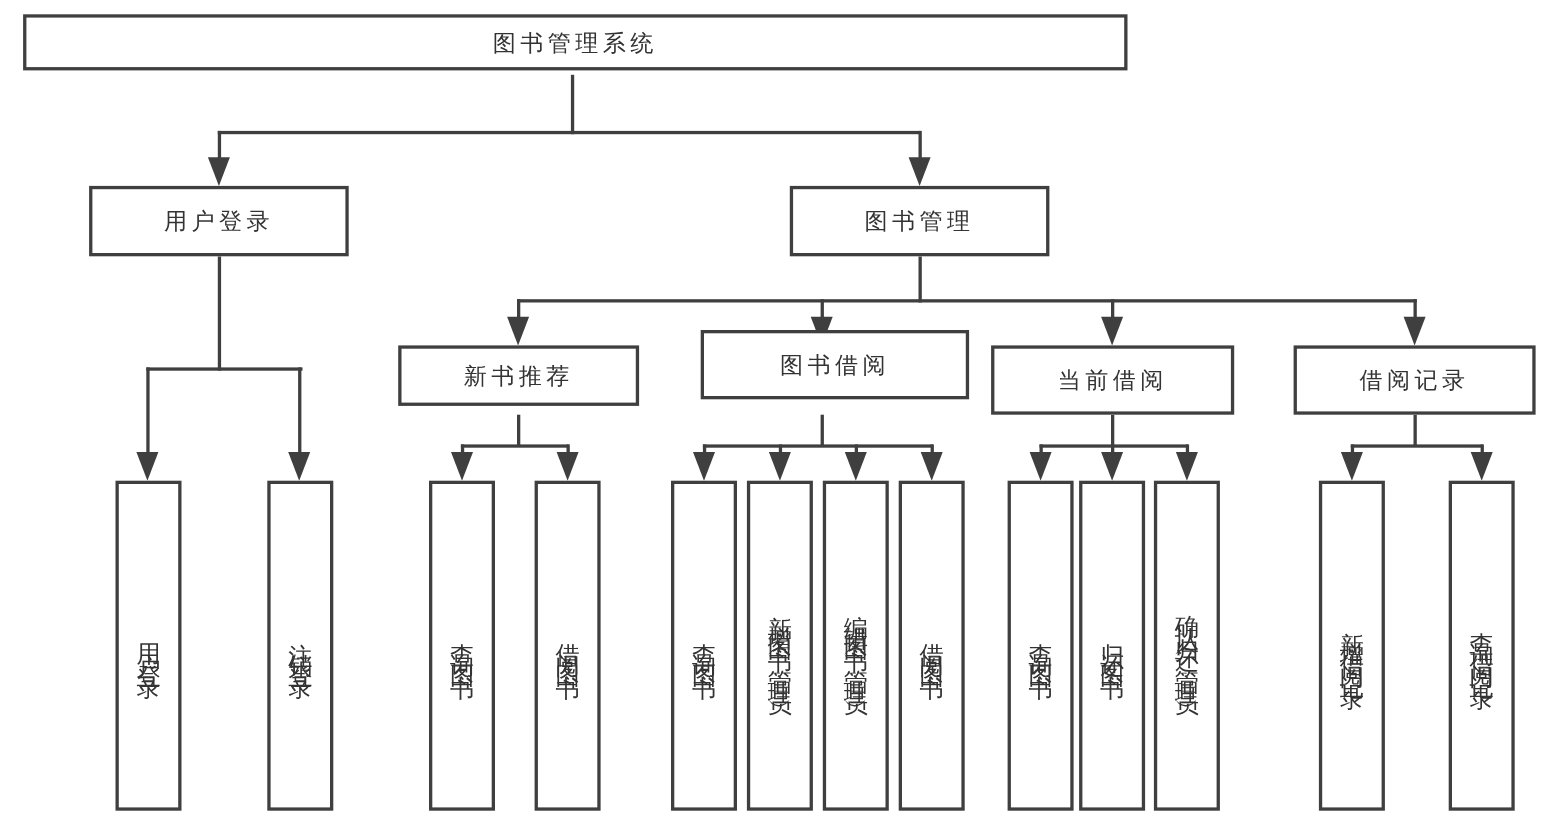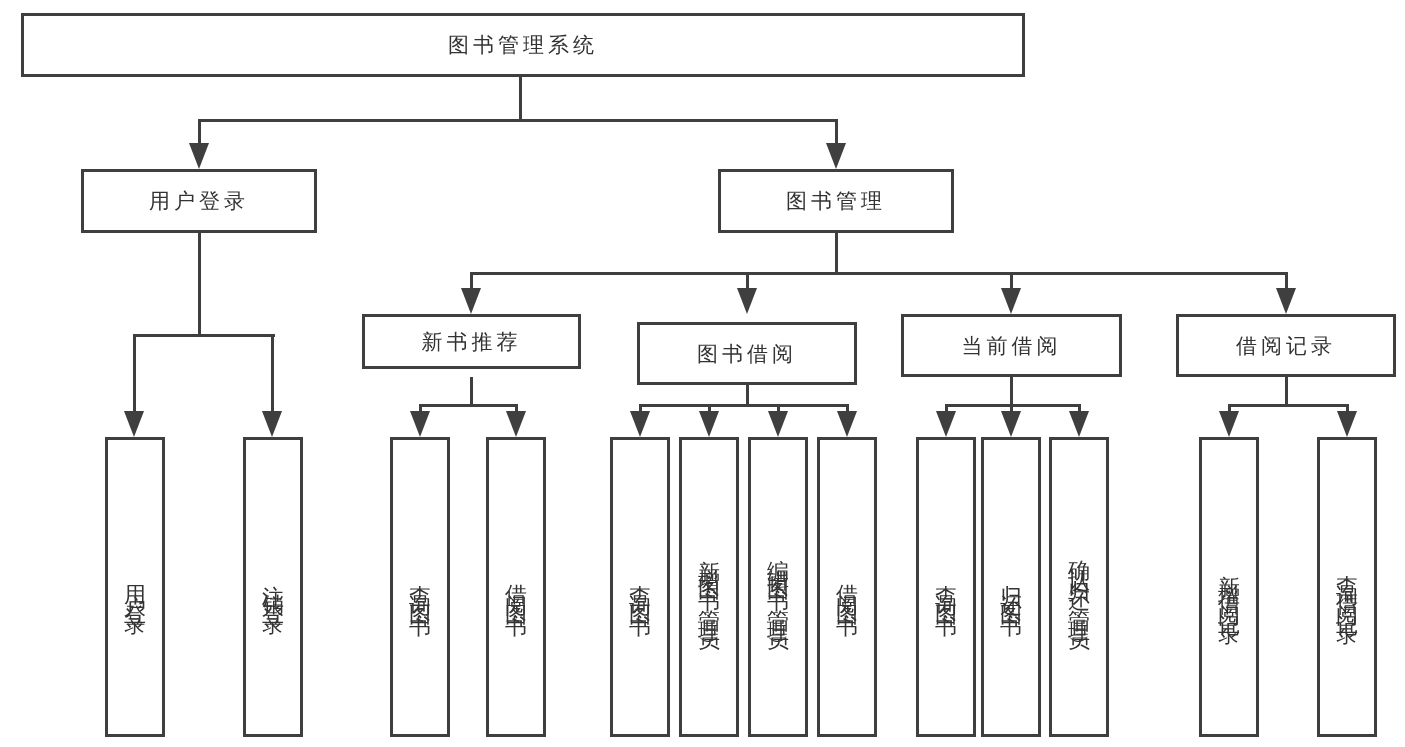--- a/index.html
+++ b/index.html
@@ -98,27 +98,27 @@
   <div class="ar" style="left:1001px;top:411px"></div>
   <div class="ar" style="left:1069px;top:411px"></div>
 
   <div class="vl" style="left:1285px;top:377px;width:3px;height:29px"></div>
   <div class="hl" style="left:1228px;top:404px;width:120px;height:3px"></div>
   <div class="vl" style="left:1228px;top:404px;width:3px;height:14px"></div>
   <div class="vl" style="left:1346px;top:404px;width:3px;height:14px"></div>
   <div class="ar" style="left:1219px;top:411px"></div>
   <div class="ar" style="left:1337px;top:411px"></div>
 
-  <div class="box h" style="left:21px;top:13px;width:1004px;height:64px">图书管理系统</div>
+  <div class="box h" style="left:21px;top:13px;width:1004px;height:51px">图书管理系统</div>
 
   <div class="box h" style="left:81px;top:169px;width:236px;height:64px">用户登录</div>
   <div class="box h" style="left:718px;top:169px;width:236px;height:64px">图书管理</div>
 
   <div class="box h" style="left:362px;top:314px;width:219px;height:55px">新书推荐</div>
-  <div class="box h" style="left:637px;top:322px;width:220px;height:63px">图书借阅</div>
+  <div class="box h" style="left:637px;top:300px;width:244px;height:63px">图书借阅</div>
   <div class="box h" style="left:1176px;top:314px;width:220px;height:63px">借阅记录</div>
   <div class="box h" style="left:901px;top:314px;width:221px;height:63px">当前借阅</div>
 
   <div class="box v" style="left:105px;top:437px;width:60px;height:300px">用户登录</div>
   <div class="box v" style="left:243px;top:437px;width:60px;height:300px">注销登录</div>
 
   <div class="box v" style="left:390px;top:437px;width:60px;height:300px">查询图书</div>
   <div class="box v" style="left:486px;top:437px;width:60px;height:300px">借阅图书</div>
 
   <div class="box v" style="left:610px;top:437px;width:60px;height:300px">查询图书</div>

